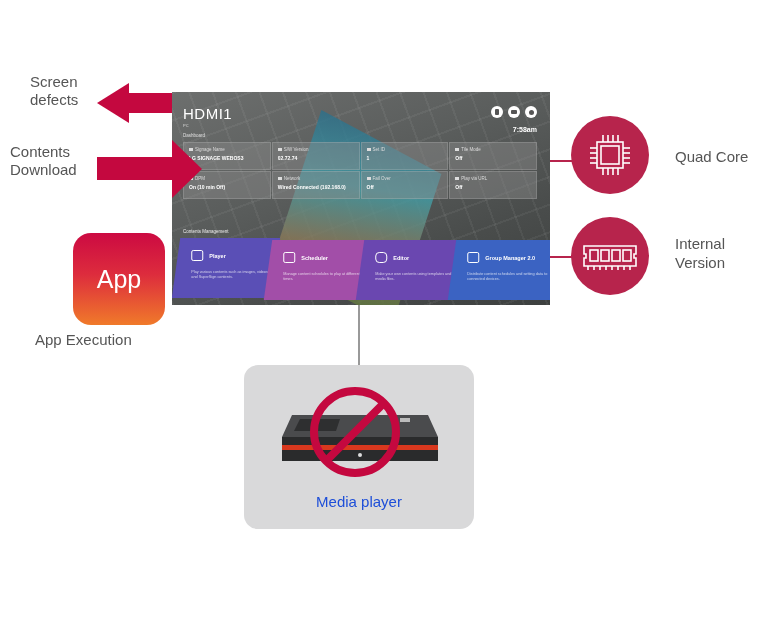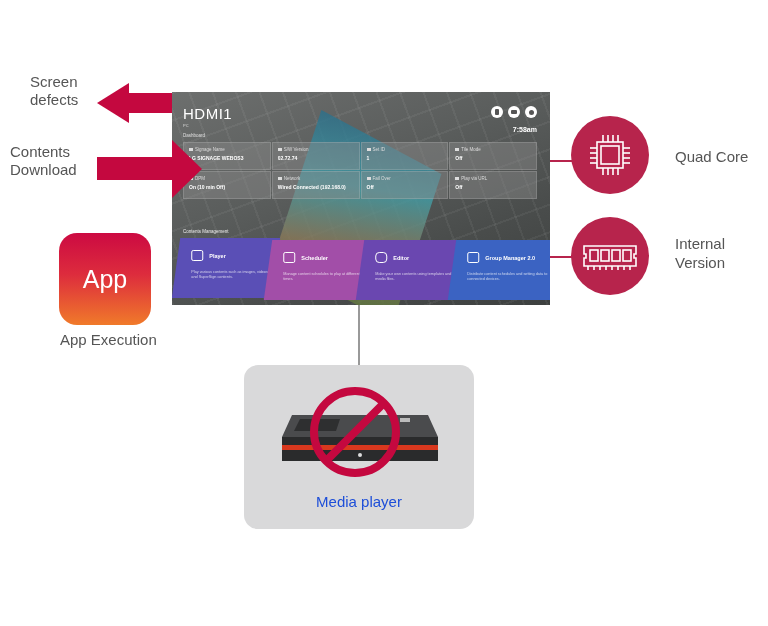--- a/index.html
+++ b/index.html
@@ -9,21 +9,21 @@
   
   .side-label { position: absolute; font-size: 15px; line-height: 18px; color: #555; }
   .side-label.right-align { text-align: left; }
 
   
   .arrow-shaft { position: absolute; background: #c4083f; }
   .arrow-head { position: absolute; width: 0; height: 0; }
 
   
   .app-tile {
-    position: absolute; left: 59px; top: 233px; width: 92px; height: 92px;
+    position: absolute; left: 73px; top: 233px; width: 92px; height: 92px;
     border-radius: 18px;
     background: linear-gradient(to bottom, #cc0a42 0%, #dd2c3d 45%, #f07a2a 100%);
     color: #fff; font-size: 25px; display: flex; align-items: center; justify-content: center;
   }
 
   
   .screen {
     position: absolute; left: 172px; top: 92px; width: 378px; height: 213px; overflow: hidden;
     background:
       linear-gradient(135deg, rgba(0,0,0,0) 48%, rgba(0,0,0,0) 52%),
@@ -93,21 +93,21 @@
 </div>
 
 <div>
   <div class="arrow-shaft" style="left:128px; top:93px; width:46px; height:20px;"></div>
   <div class="arrow-head" style="left:97px; top:83px; border-top:20px solid transparent; border-bottom:20px solid transparent; border-right:32px solid #c4083f;"></div>
 </div>
 
 <div class="app-tile">
   <span>App</span>
 </div>
-<div class="side-label" style="left:60px; top:331px;">App Execution</div>
+<div class="side-label" style="left:35px; top:331px;">App Execution</div>
 
 <div class="screen">
   <div class="billboard"></div>
 
   <div class="title">HDMI1</div>
   <div class="subtitle">PC</div>
   <div class="dashboard-label">Dashboard</div>
 
   <div class="top-icons">
     <div class="top-icon">

